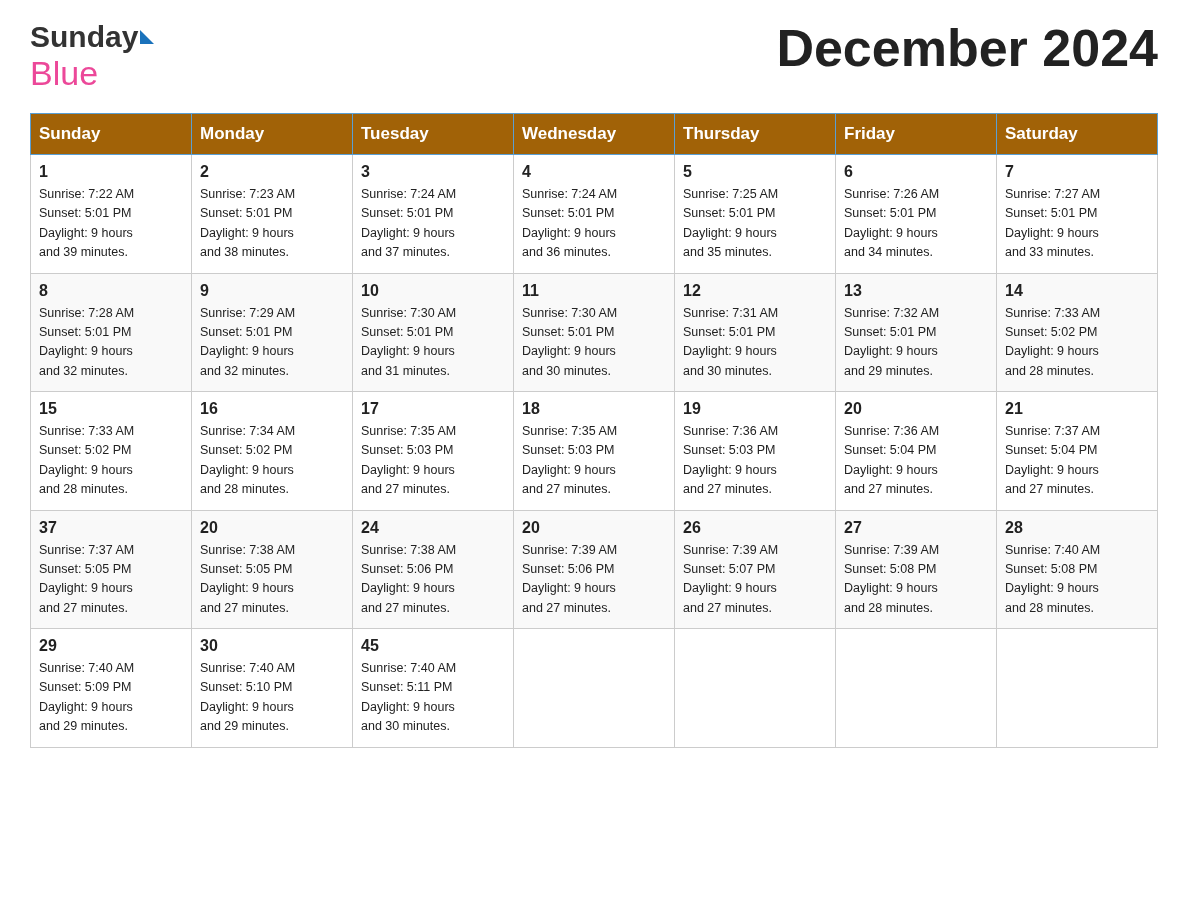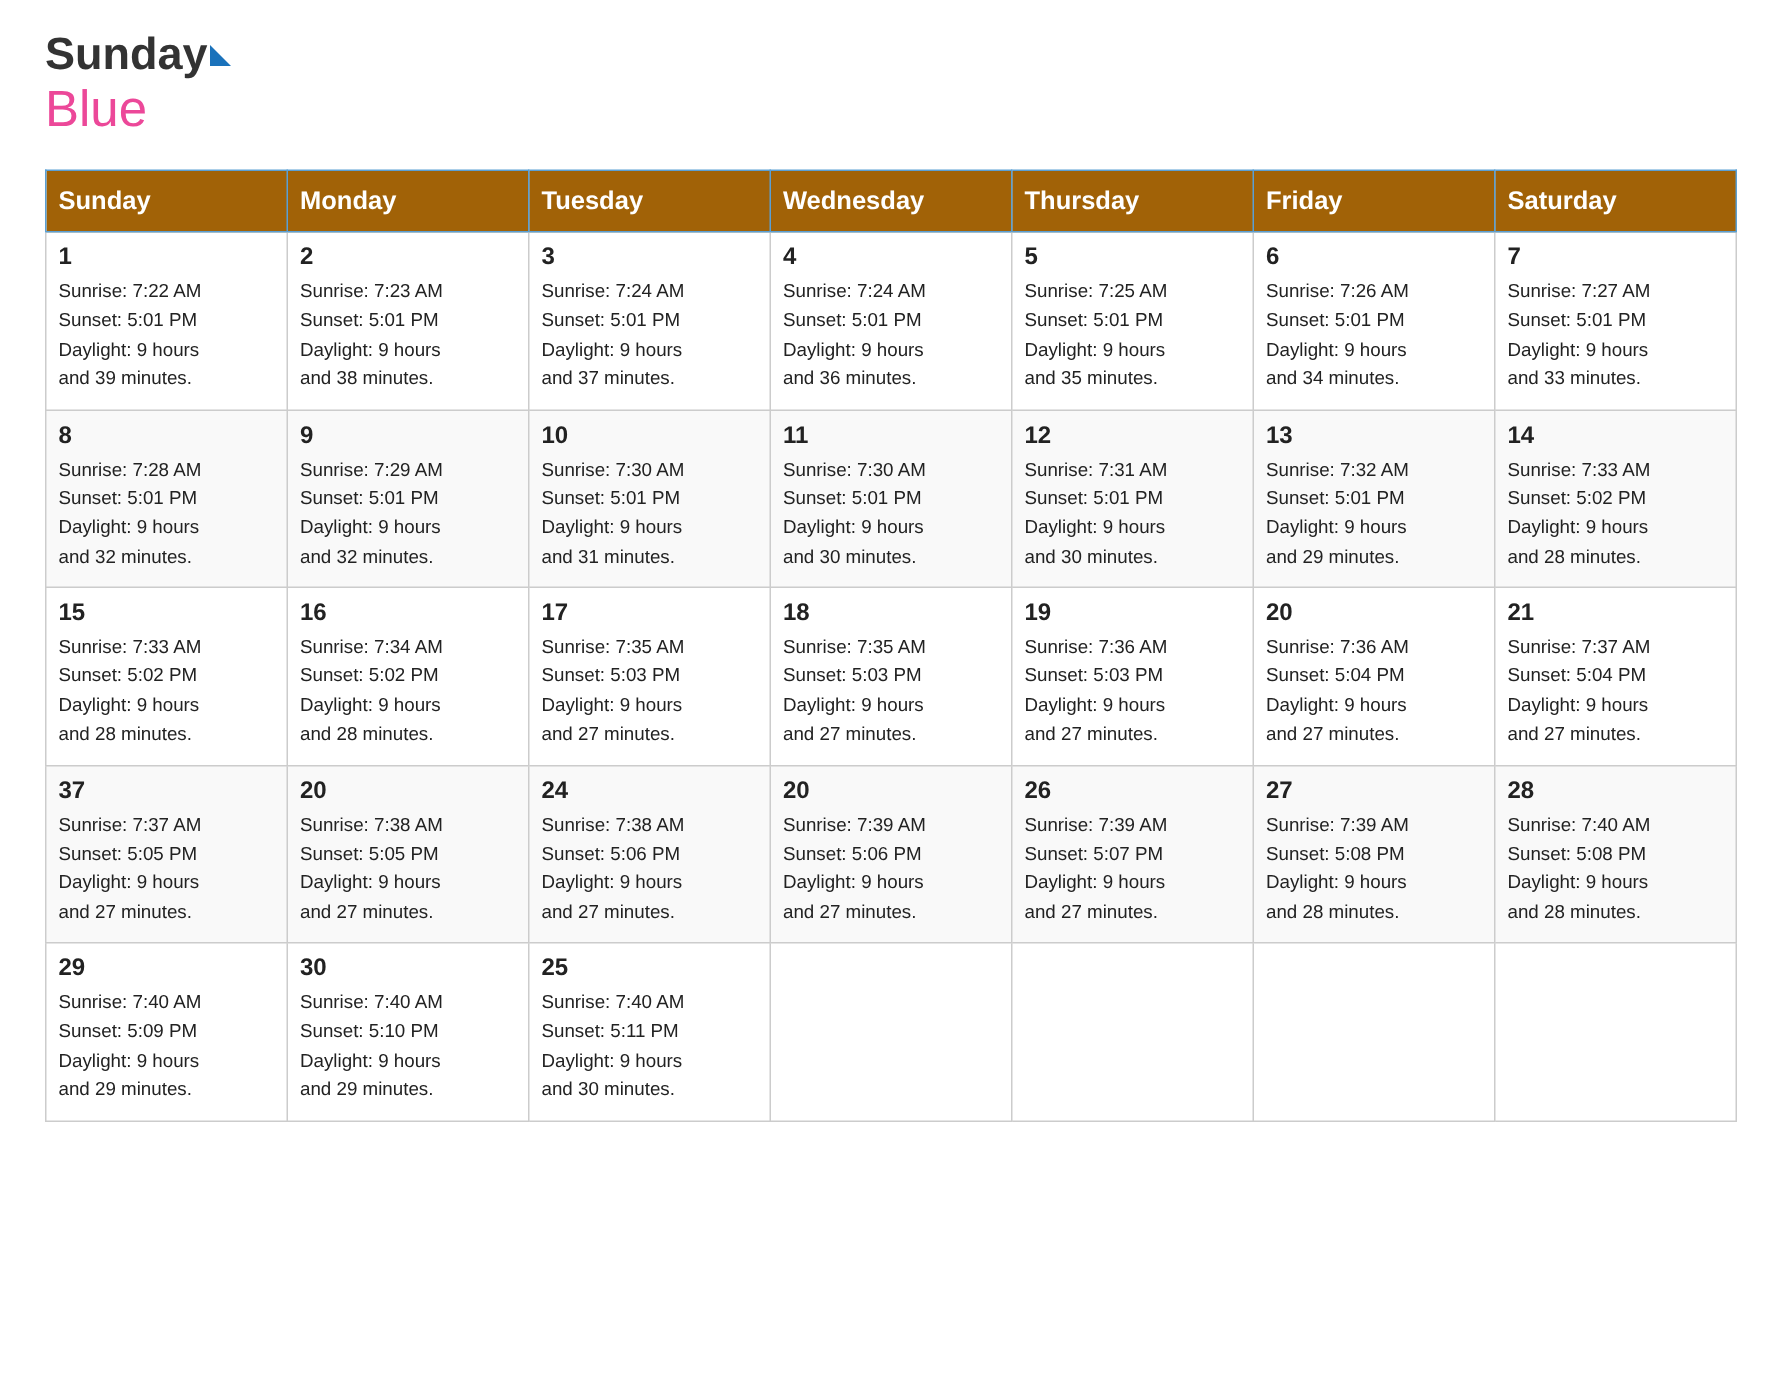--- a/index.html
+++ b/index.html
@@ -109,20 +109,21 @@
   <div class="logo">
     <div class="logo-row">
       <span class="logo-general-text">Sunday</span>
       <span class="logo-triangle"></span>
     </div>
     <div>
       <span class="logo-blue-text">Blue</span>
     </div>
   </div>
   <div class="title-block">
+    <div class="calendar-title">December 2024</div>
   </div>
 </div>
 
 <table class="calendar">
   <thead>
     <tr>
     <th>Sunday</th>
         <th>Monday</th>
         <th>Tuesday</th>
         <th>Wednesday</th>
@@ -255,21 +256,21 @@
       <tr>
         <td>
         <span class="day-num">29</span>
         <span class="day-info">Sunrise: 7:40 AM<br>Sunset: 5:09 PM<br>Daylight: 9 hours<br>and 29 minutes.</span>
       </td>
         <td>
         <span class="day-num">30</span>
         <span class="day-info">Sunrise: 7:40 AM<br>Sunset: 5:10 PM<br>Daylight: 9 hours<br>and 29 minutes.</span>
       </td>
         <td>
-        <span class="day-num">25</span>
+        <span class="day-num">45</span>
         <span class="day-info">Sunrise: 7:40 AM<br>Sunset: 5:11 PM<br>Daylight: 9 hours<br>and 30 minutes.</span>
       </td>
         <td class="empty-cell"></td>
         <td class="empty-cell"></td>
         <td class="empty-cell"></td>
         <td class="empty-cell"></td>
       </tr>
     </tbody>
 </table>
 

